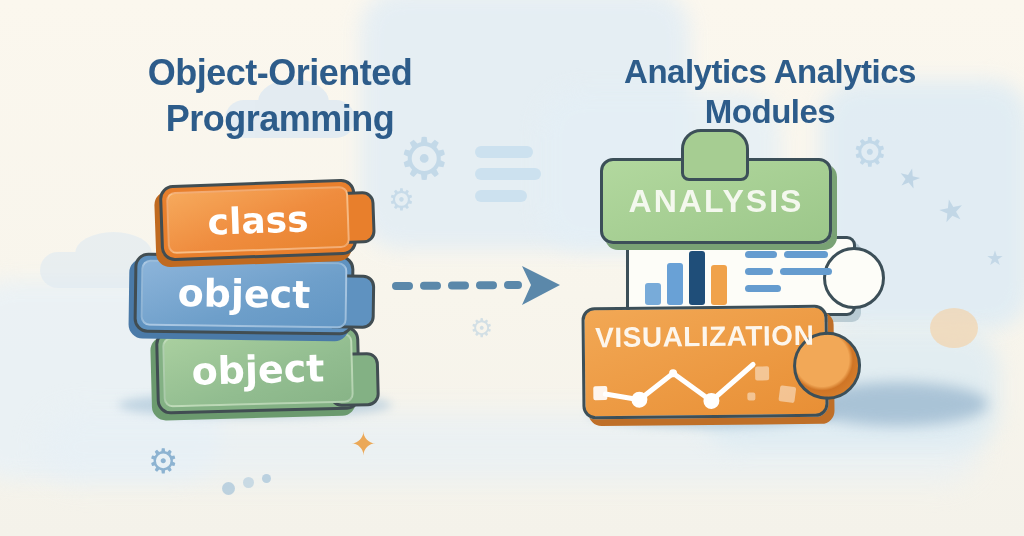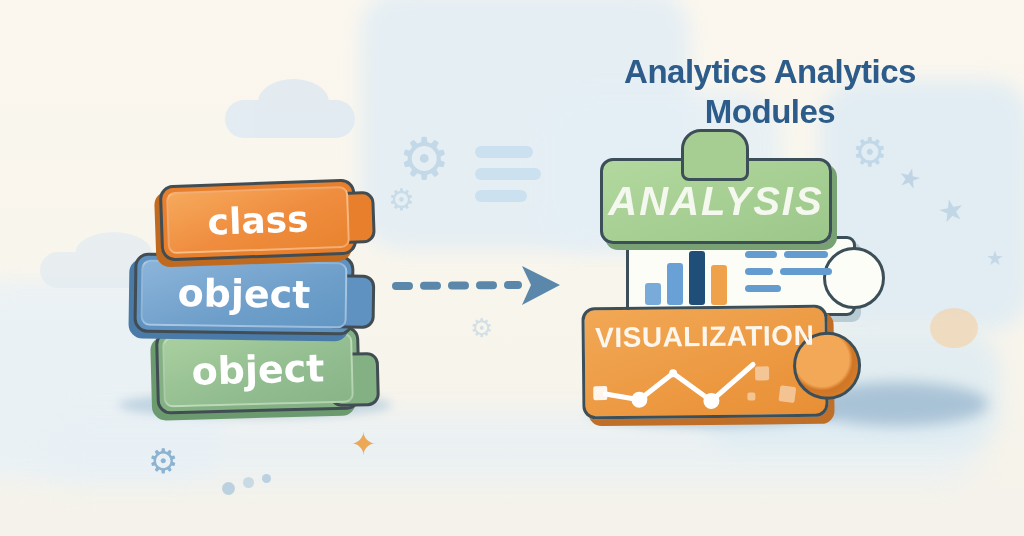--- a/index.html
+++ b/index.html
@@ -55,21 +55,21 @@
   
   #arrow-svg{left:390px;top:258px;z-index:3;}
   
   .piece{border:3px solid #3c4f58;border-radius:13px;}
   .knob{position:absolute;border:3px solid #3c4f58;z-index:-1;}
   #piece-analysis{left:600px;top:158px;width:226px;height:80px;z-index:8;
     background:linear-gradient(160deg,#b2d89e,#9cc78a);box-shadow:5px 6px 0 #79a274;}
   #piece-analysis .knob{left:78px;top:-32px;width:62px;height:46px;
     border-radius:20px 20px 8px 8px;background:#a6cd92;}
   #piece-analysis .lbl{position:absolute;inset:0;display:flex;align-items:center;justify-content:center;
-    color:#f4f8ee;font-weight:bold;font-size:40px;letter-spacing:2px;font-style:italic;}
+    color:#f4f8ee;font-weight:bold;font-size:32px;letter-spacing:2px;}
   #piece-chart{left:626px;top:236px;width:224px;height:74px;z-index:7;border-radius:9px;
     background:#fdfdf8;box-shadow:5px 6px 0 rgba(150,175,185,.55);}
   #piece-chart .knob{right:-32px;top:8px;width:56px;height:56px;border-radius:50%;background:#fdfdf8;}
   .bars{left:16px;bottom:8px;height:56px;display:flex;align-items:flex-end;gap:6px;}
   .bar{width:16px;border-radius:3px;}
   .fake-lines{left:116px;top:12px;width:100px;}
   .fl-row{display:flex;gap:7px;margin-bottom:10px;}
   .fl{height:7px;border-radius:4px;background:#659ccf;}
   
   #piece-viz{left:582px;top:306px;width:240px;height:106px;z-index:9;transform:rotate(-0.6deg);
@@ -109,20 +109,24 @@
   <div class="abs faintbar" style="left:475px;top:190px;width:52px;height:12px;"></div>
   <div class="abs dot" style="left:222px;top:482px;width:13px;height:13px;opacity:.55;"></div>
   <div class="abs dot" style="left:243px;top:477px;width:11px;height:11px;opacity:.4;"></div>
   <div class="abs dot" style="left:262px;top:474px;width:9px;height:9px;opacity:.55;"></div>
   <div class="abs dot" style="left:930px;top:308px;width:48px;height:40px;background:#f5cfa0;opacity:.6;"></div>
 
   <div class="abs gshadow" style="left:118px;top:392px;width:274px;height:26px;background:#afc8da;opacity:.7;"></div>
   <div class="abs gshadow" style="left:588px;top:398px;width:250px;height:30px;background:#a8c3d6;opacity:.75;"></div>
   <div class="abs gshadow" style="left:808px;top:382px;width:180px;height:44px;background:#9cb9d0;opacity:.8;filter:blur(7px);"></div>
 
+  <div id="left-title" class="abs title">
+    <div>Object-Oriented</div>
+    <div>Programming</div>
+  </div>
   <div id="right-title" class="abs title">Analytics Analytics Modules</div>
 
   <div id="block-class" class="abs block">
     <div class="tab"></div>
     <div class="inner"></div>
     <div class="lbl">class</div>
   </div>
   <div id="block-object1" class="abs block">
     <div class="tab"></div>
     <div class="inner"></div>

